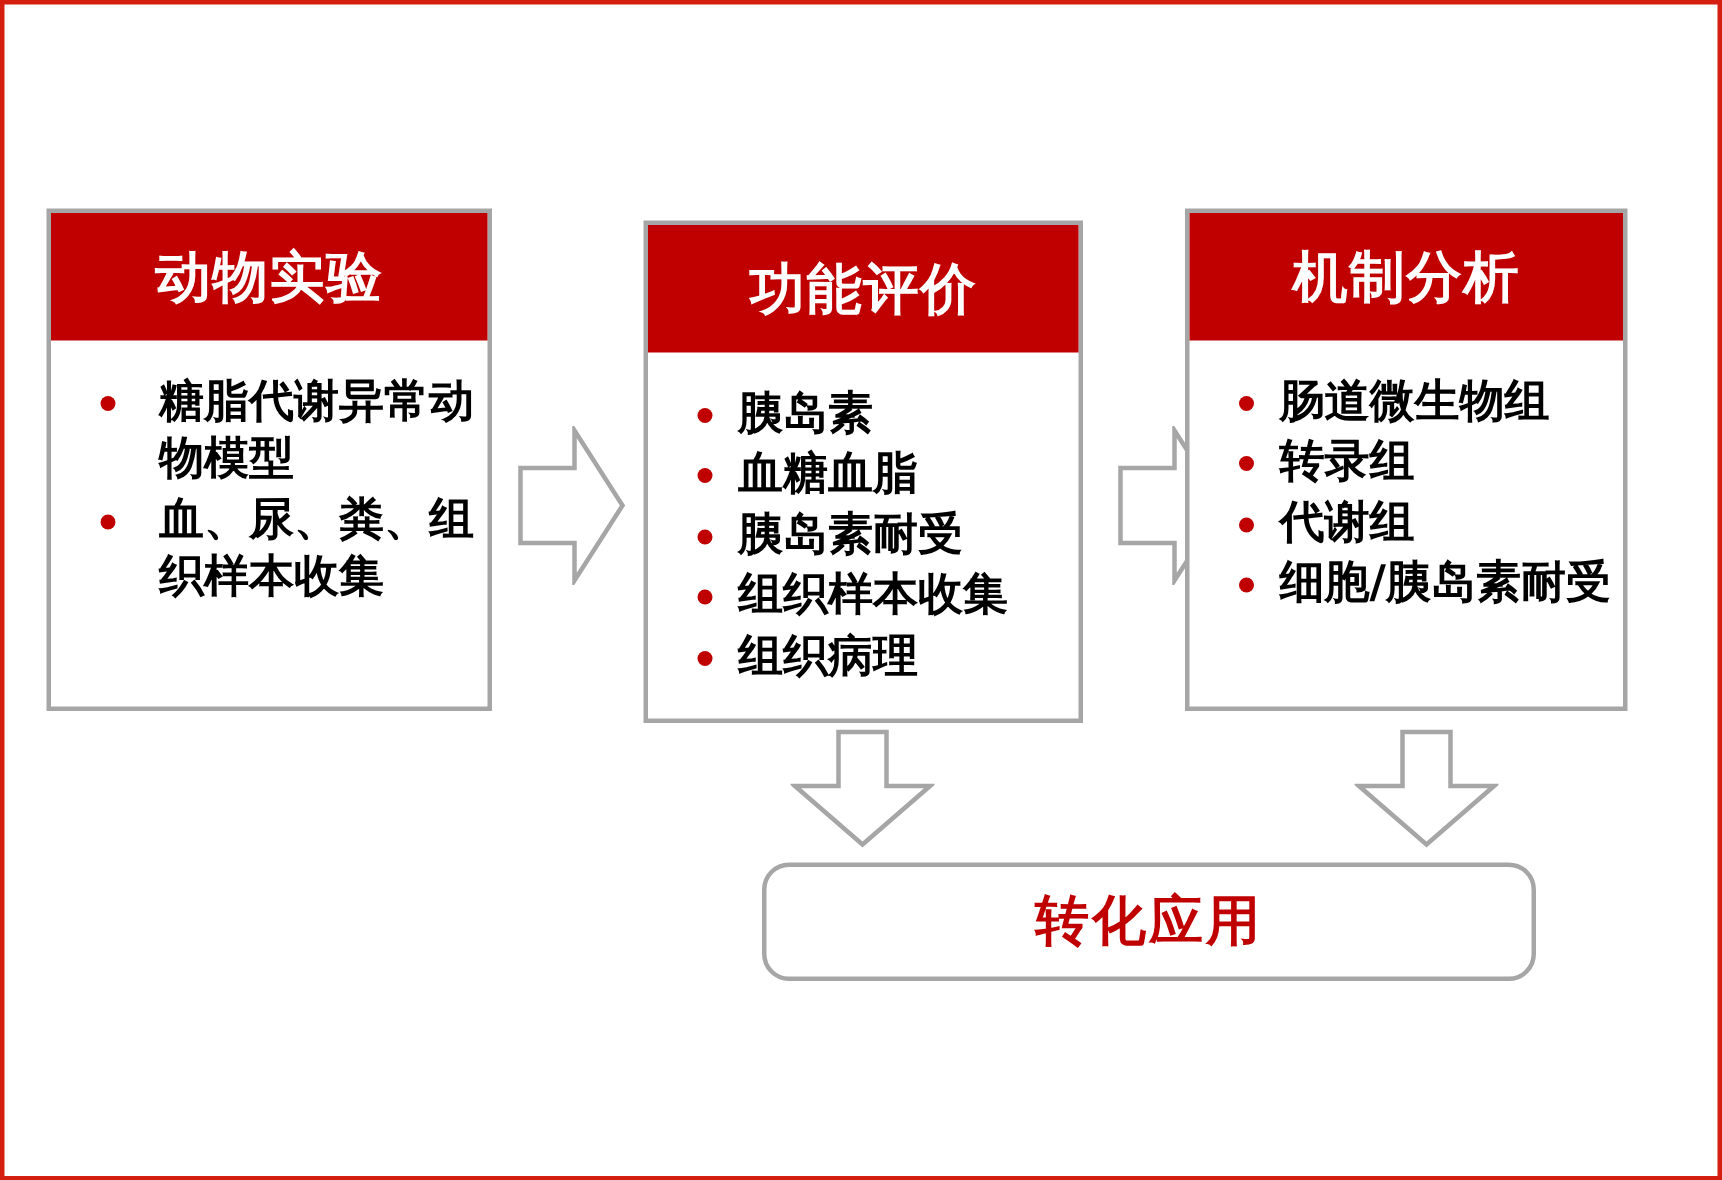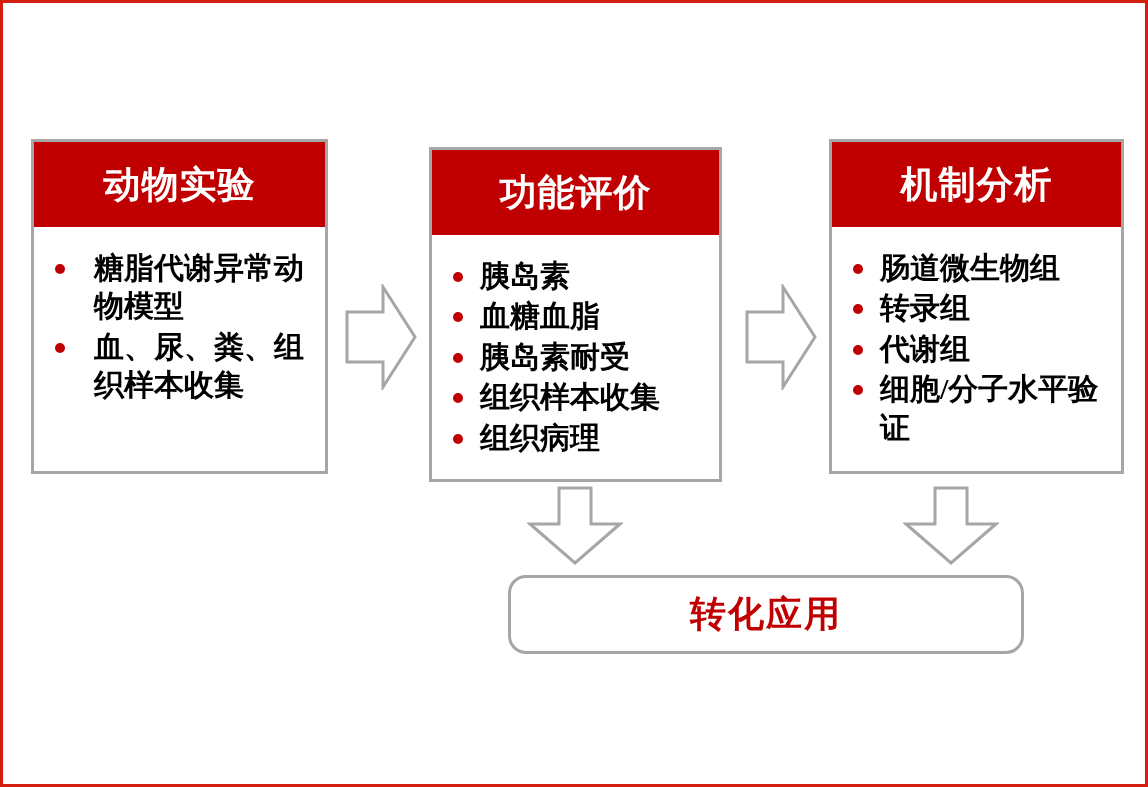--- a/index.html
+++ b/index.html
@@ -42,23 +42,22 @@
     letter-spacing: 1px;
     text-align: center;
     line-height: 85px;
     height: 85px;
     flex: 0 0 85px;
     white-space: nowrap;
     overflow: hidden;
   }
   .proc-body {
     flex: 1 1 auto;
-    padding: 22px 8px 8px 8px;
+    padding: 22px 8px 8px 20px;
     box-sizing: border-box;
-    font-family: Liberation Serif, serif;
   }
   .bullets {
     list-style: none;
     margin: 0;
     padding: 0;
   }
   .bullets li {
     position: relative;
     padding-left: 40px;
     margin: 0 0 2px 0;
@@ -78,21 +77,21 @@
     border-radius: 50%;
     background: #c00000;
   }
   .bullets li.indented {
     padding-left: 52px;
   }
 
   
   #box-1 { left: 28px;  top: 136px; width: 297px; height: 335px; }
   #box-2 { left: 426px; top: 144px; width: 293px; height: 335px; }
-  #box-3 { left: 826px; top: 136px; width: 295px; height: 335px; }
+  #box-3 { left: 787px; top: 136px; width: 295px; height: 335px; }
 
   
   .arrow {
     position: absolute;
   }
   .arrow svg { display: block; }
   #arrow-right-1 { left: 342px; top: 281px; width: 72px; height: 106px; }
   #arrow-right-2 { left: 742px; top: 281px; width: 72px; height: 106px; }
   #arrow-down-1  { left: 524px; top: 483px; width: 96px; height: 80px; }
   #arrow-down-2  { left: 900px; top: 483px; width: 96px; height: 80px; }
@@ -161,21 +160,21 @@
       </svg>
     </div>
 
     <div class="proc-box" id="box-3">
       <div class="proc-header">机制分析</div>
       <div class="proc-body">
         <ul class="bullets">
           <li>肠道微生物组</li>
           <li>转录组</li>
           <li>代谢组</li>
-          <li>细胞/分子水平验证</li>
+          <li>细胞/胰岛素耐受</li>
         </ul>
       </div>
     </div>
 
     <div class="arrow" id="arrow-down-1">
       <svg width="96" height="80" viewBox="0 0 96 80" xmlns="http://www.w3.org/2000/svg">
         <polygon points="32,2 64,2 64,38 93,38 48,77 3,38 32,38" fill="#ffffff" stroke="#a6a6a6" stroke-width="3" stroke-linejoin="miter"></polygon>
       </svg>
     </div>
 

